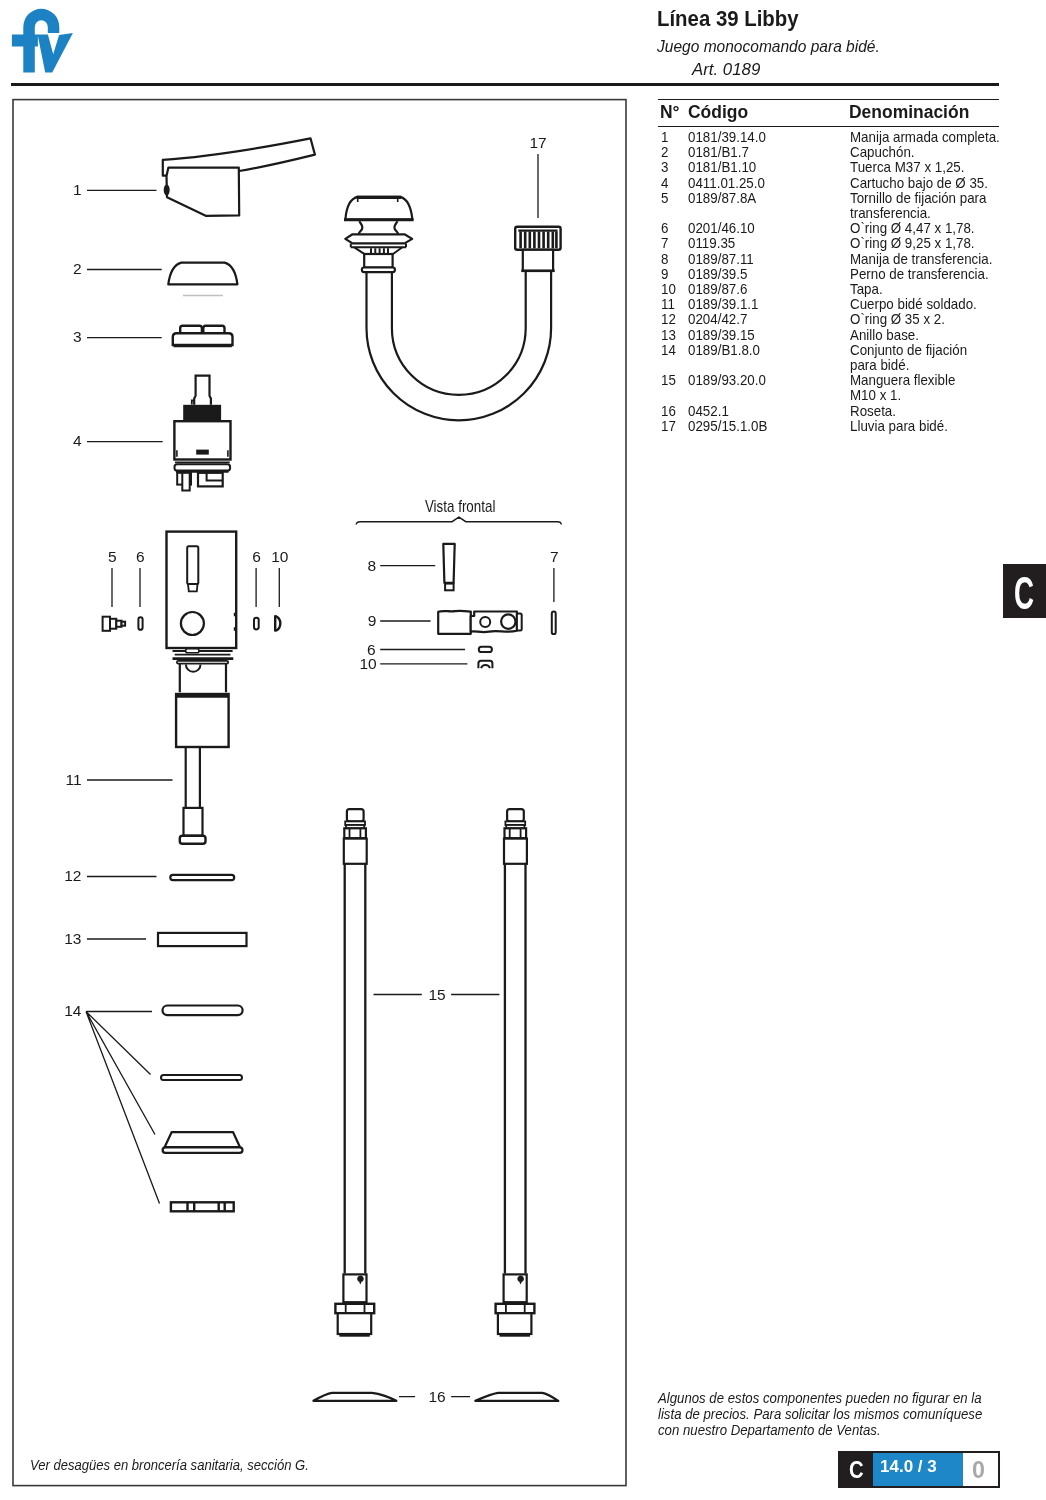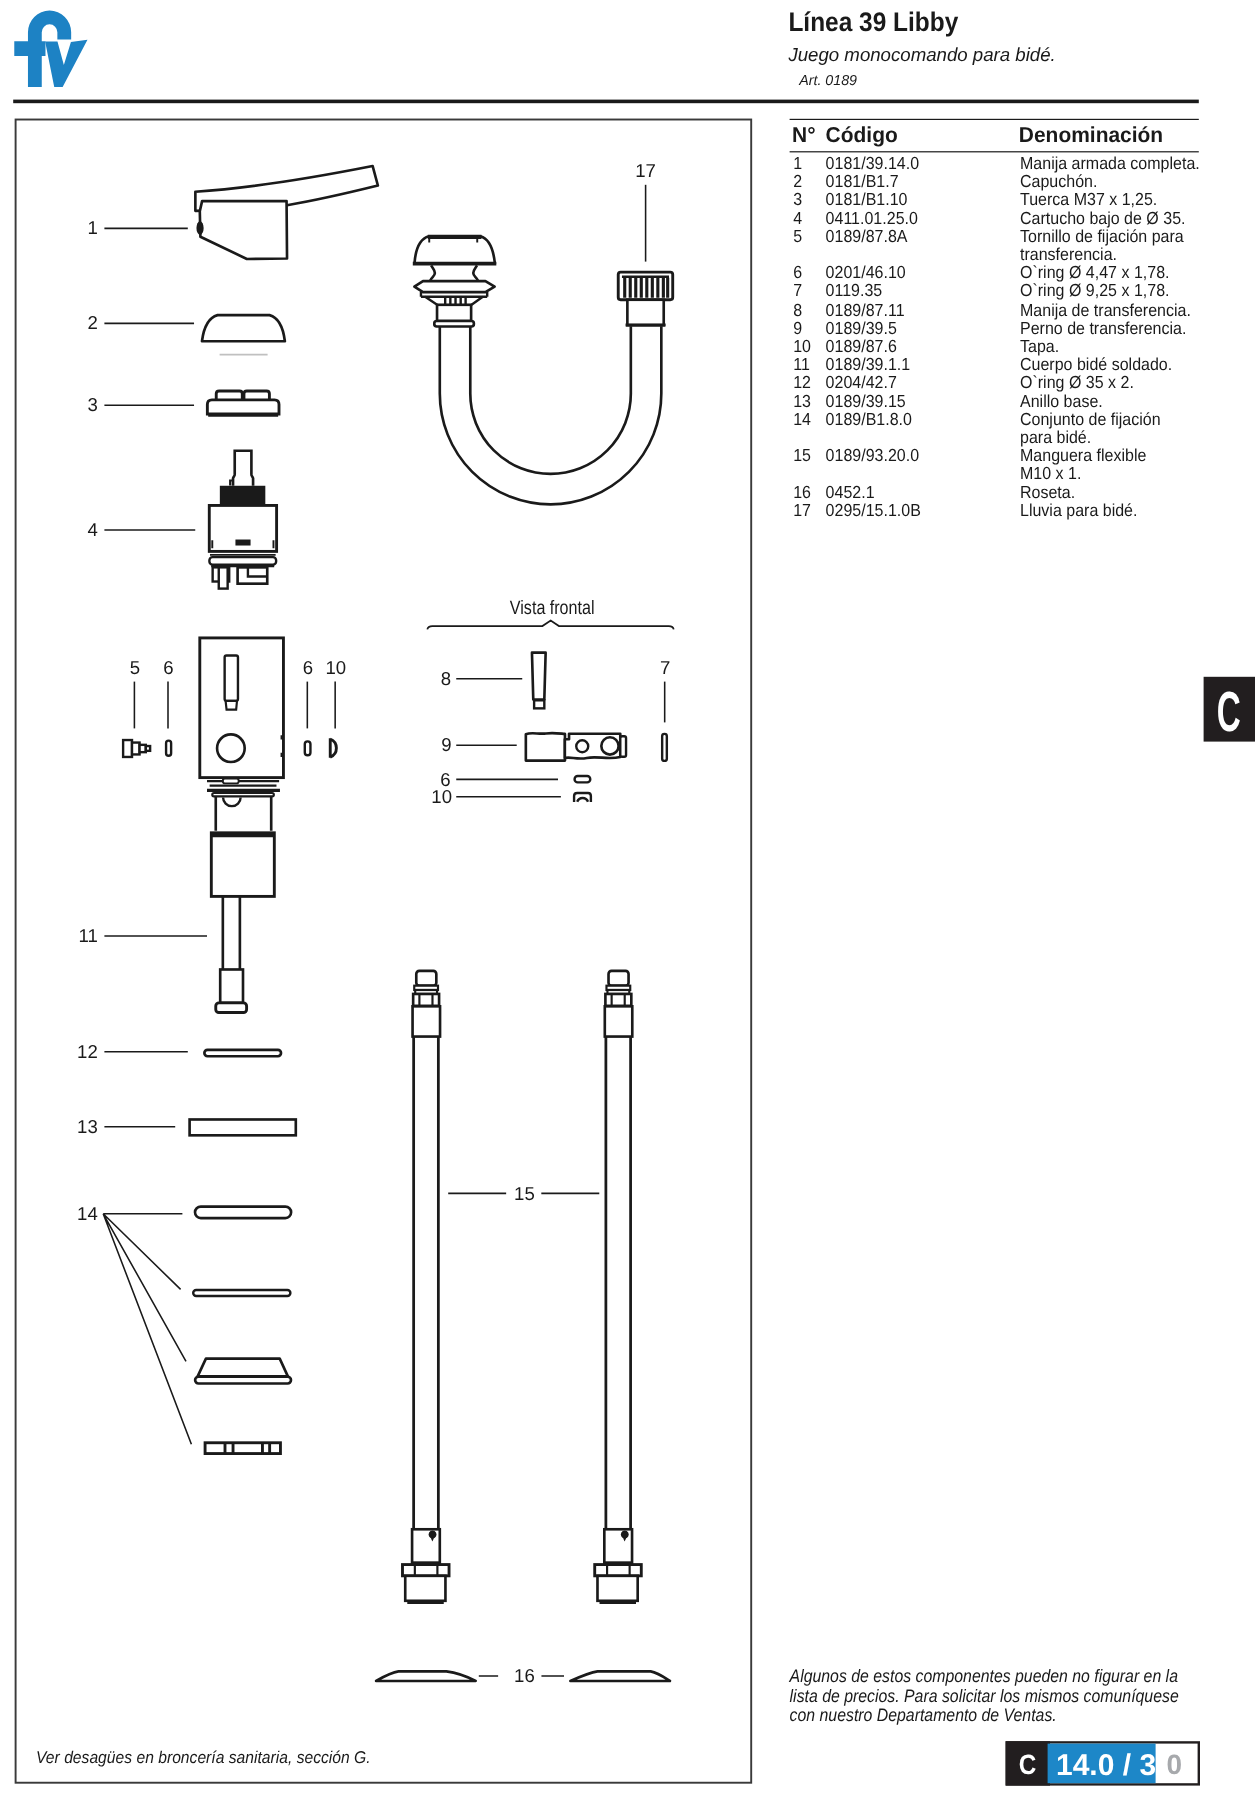--- a/index.html
+++ b/index.html
@@ -15,21 +15,21 @@
 <path fill="#1d82c4" d="M23.3,72.6 L23.3,46.6 L11.9,46.6 L11.9,34.4 L23.3,34.4 L23.3,26.8 A18,18 0 0 1 59.3,26.8 L59.3,32.9 L47.8,32.9 L47.8,26.8 A6.5,6.5 0 0 0 34.8,26.8 L34.8,34.4 L37.9,34.4 L37.9,46.6 L34.8,46.6 L34.8,72.6 Z"></path>
 <path fill="#1d82c4" d="M37.6,34.6 L47.9,34.6 L53.2,54.2 L59.1,34.9 L72.9,33.1 L52.2,72.6 L45.2,72.6 Z"></path>
 </svg>
 
 <div class="abs" style="left:11px;top:83.2px;width:988px;height:2.9px;background:#1a1a1a"></div>
 
 <div class="abs cx" style="left:657px;top:6px;font-size:22.4px;font-weight:bold;transform:scaleX(0.91)">Línea 39 Libby</div>
 
 <div class="abs" style="left:657px;top:38px;font-size:15.7px;font-style:italic;transform:scaleX(0.99);transform-origin:0 0">Juego monocomando para bidé.</div>
 
-<div class="abs" style="left:666px;top:60px;font-size:12px;font-style:italic;transform:scaleX(0.99);transform-origin:0 0">Art. 0189</div>
+<div class="abs" style="left:692px;top:60px;font-size:17px;font-style:italic;transform:scaleX(0.99);transform-origin:0 0">Art. 0189</div>
 
 <div class="abs" style="left:658px;top:99px;width:341px;height:1.3px;background:#1a1a1a"></div>
 
 <div class="abs" style="left:660px;top:101.5px;font-size:18px;font-weight:bold;transform:scaleX(0.97);transform-origin:0 0">N°</div>
 <div class="abs" style="left:688px;top:101.5px;font-size:18px;font-weight:bold;transform:scaleX(0.97);transform-origin:0 0">Código</div>
 <div class="abs" style="left:849px;top:101.5px;font-size:18px;font-weight:bold;transform:scaleX(0.97);transform-origin:0 0">Denominación</div>
 
 <div class="abs" style="left:658px;top:125.6px;width:341px;height:1.3px;background:#1a1a1a"></div>
 
 <div id="rows">
@@ -91,21 +91,21 @@
 
 <div class="abs" style="left:1003px;top:564px;width:43px;height:54px;background:#221e1f"></div>
 <div class="abs" style="left:1014px;top:568px;font-size:47px;font-weight:bold;color:#fff;transform:scaleX(0.59);transform-origin:0 0;line-height:50px">C</div>
 
 <div class="abs cx" style="left:658px;top:1390px;font-size:15px;font-style:italic;line-height:16.2px;transform:scaleX(0.88)">Algunos de estos componentes pueden no figurar en la<br>lista de precios. Para solicitar los mismos comuníquese<br>con nuestro Departamento de Ventas.</div>
 
 <div class="abs" style="left:838px;top:1451px;width:158px;height:33px;background:#fff;border:2px solid #221e1f"></div>
 <div class="abs" style="left:838px;top:1451px;width:37px;height:37px;background:#221e1f"></div>
 <div class="abs" style="left:873px;top:1453px;width:89.5px;height:33px;background:#1d87c8"></div>
 <div class="abs" style="left:849px;top:1457px;font-size:23.3px;font-weight:bold;color:#fff;transform:scaleX(0.87);transform-origin:0 0">C</div>
-<div class="abs" style="left:880px;top:1457px;font-size:25px;font-weight:bold;color:#fff">14.0 / 3</div>
+<div class="abs" style="left:880px;top:1457px;font-size:17px;font-weight:bold;color:#fff">14.0 / 3</div>
 <div class="abs" style="left:972px;top:1457px;font-size:23.3px;font-weight:bold;color:#a7a9ac">0</div>
 
 <div class="abs cx" style="left:30px;top:1456.5px;font-size:14.2px;font-style:italic">Ver desagües en broncería sanitaria, sección G.</div>
 
 <svg class="abs" style="left:0;top:0" width="1046" height="1500" viewBox="0 0 1046 1500" fill="none" stroke-linecap="butt">
 
 <rect x="13" y="99.6" width="613" height="1386" stroke="#3a3a3a" stroke-width="1.6"></rect>
 
 <g stroke="#1a1a1a" stroke-width="1.3">
       <line x1="87" y1="190.3" x2="156.5" y2="190.3"></line>

